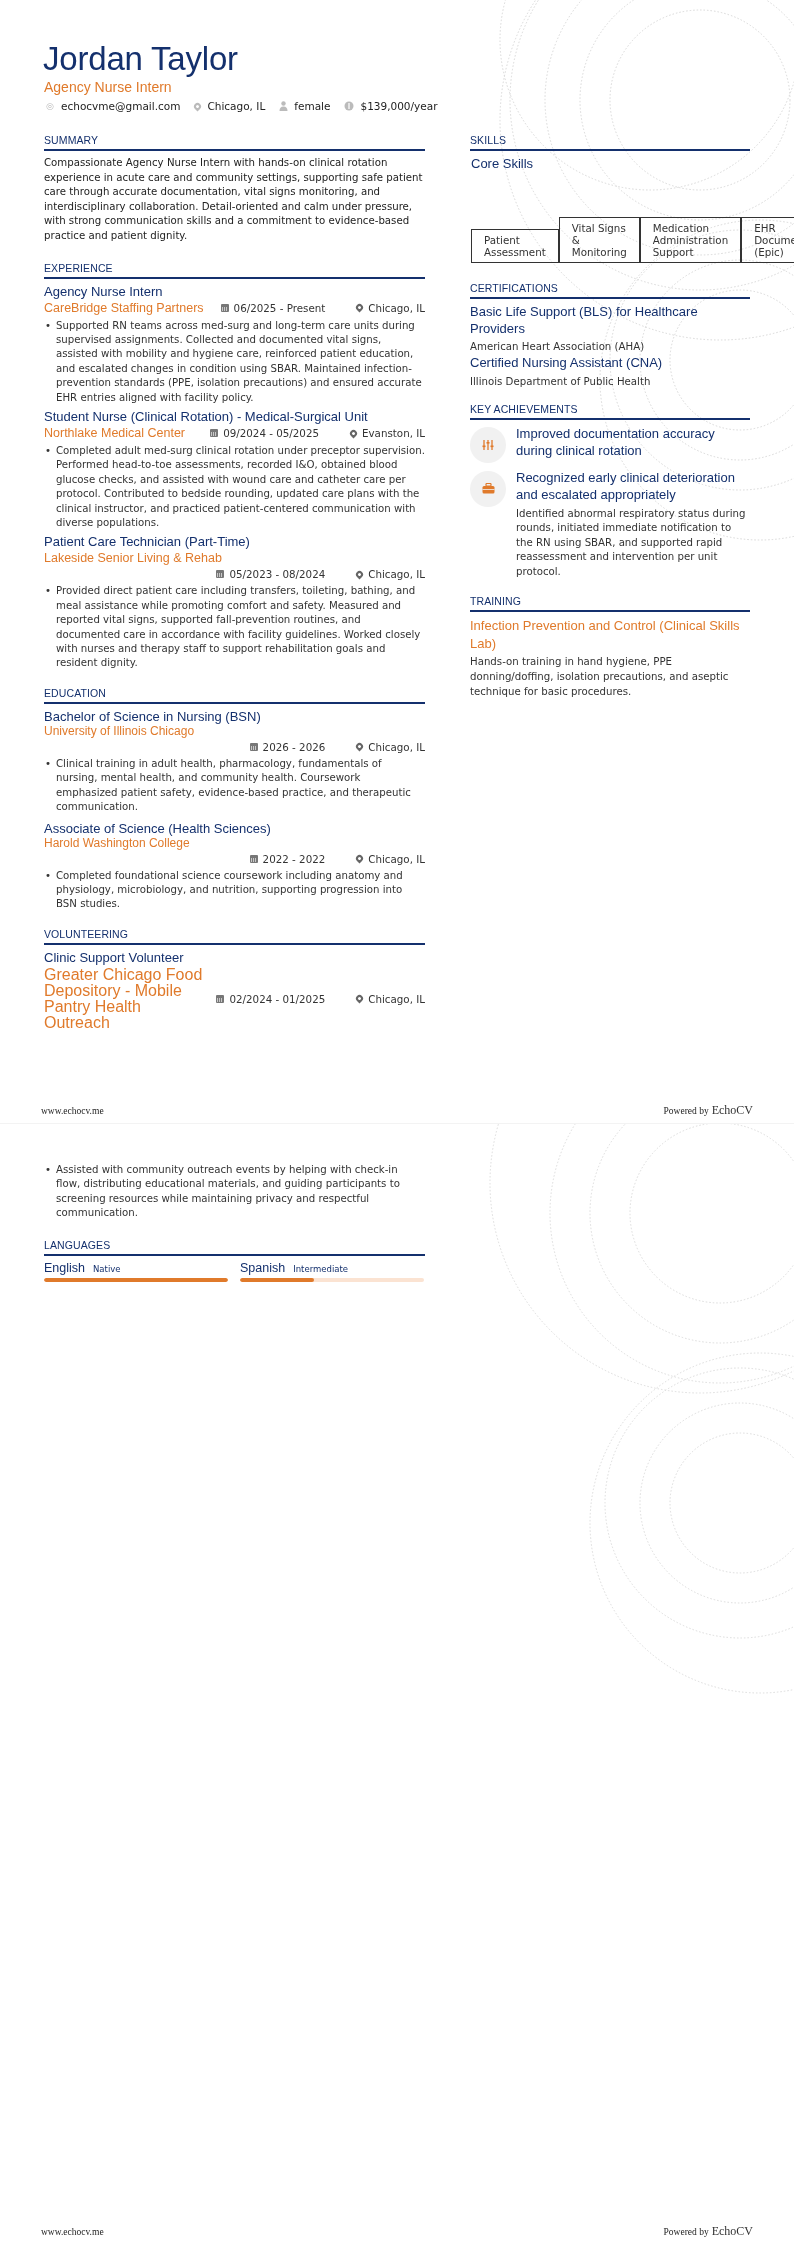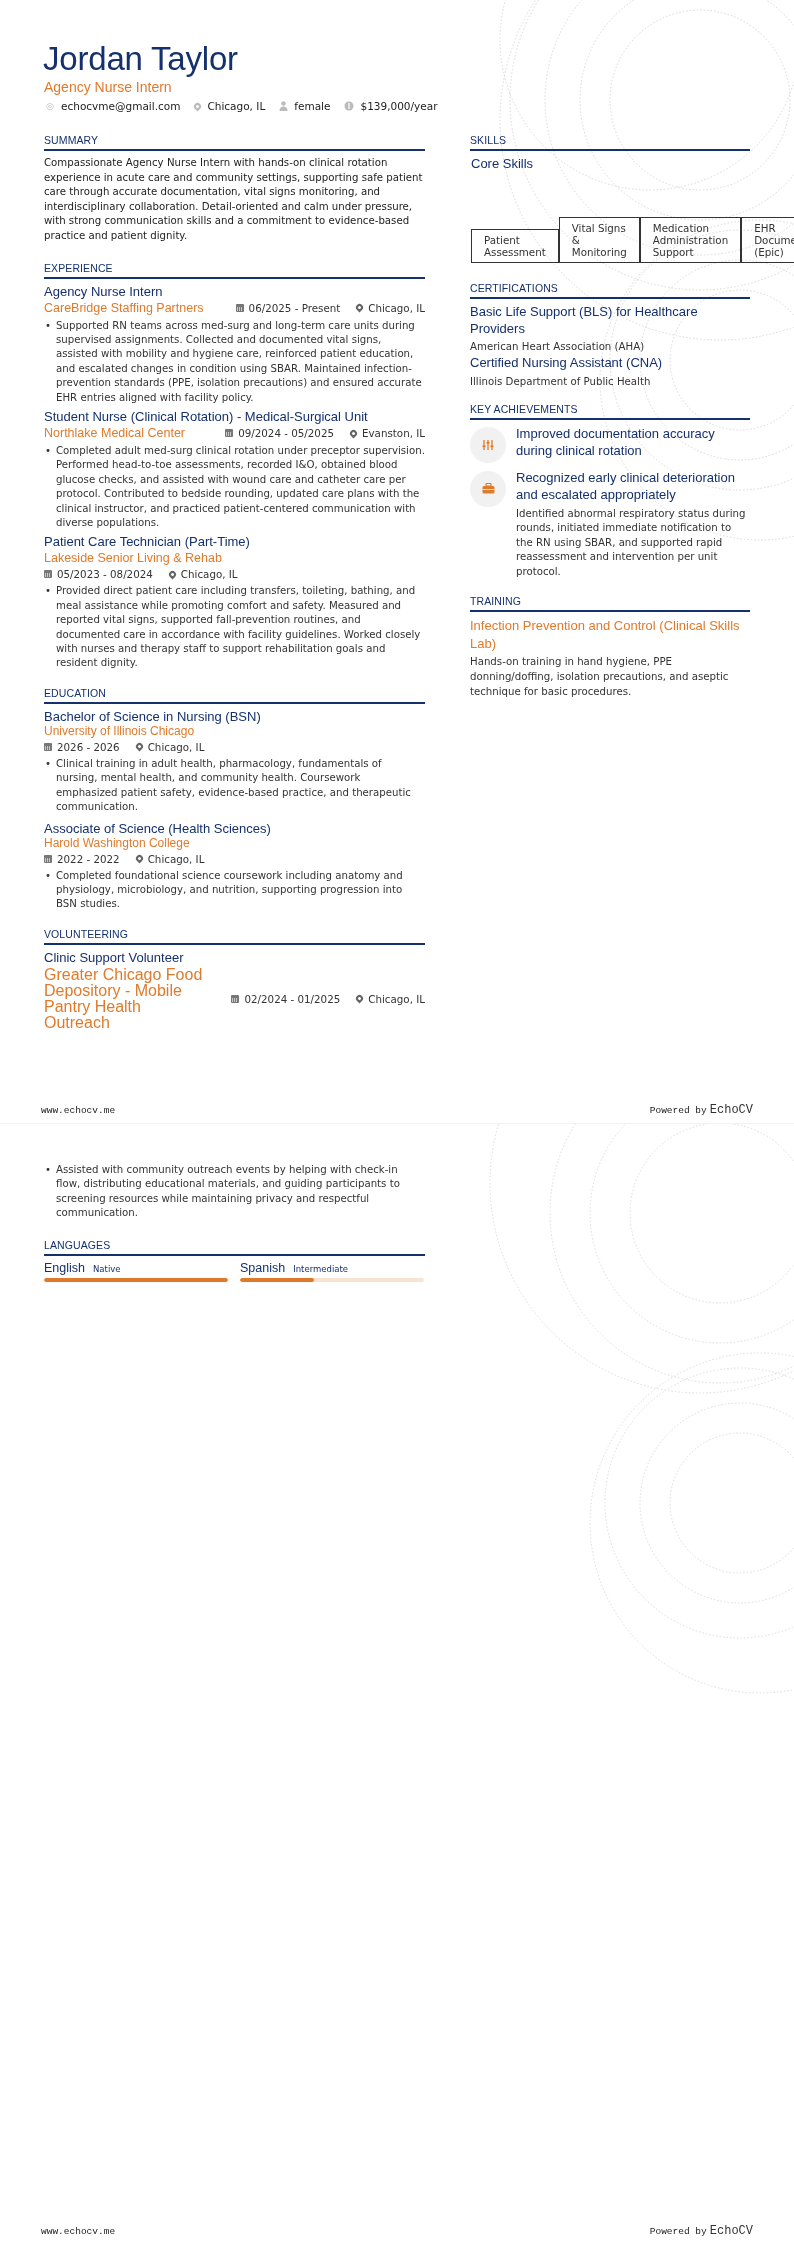--- a/index.html
+++ b/index.html
@@ -19,21 +19,21 @@
 
   .col-left { position: absolute; left: 44px; width: 381px; }
   .col-right { position: absolute; left: 470px; width: 280px; }
 
   .sec-title { font-family: "Liberation Sans", sans-serif; font-size: 10.5px; color: #14306d; letter-spacing: 0.1px; padding-bottom: 3px; border-bottom: 2px solid #14306d; margin-bottom: 5px; }
   .text { font-size: 10.2px; line-height: 14.6px; color: #222; }
 
   .job-title { font-family: "Liberation Sans", sans-serif; font-size: 13px; color: #14306d; margin-top: 4px; }
   .org { font-family: "Liberation Sans", sans-serif; font-size: 12.5px; color: #e07a2b; }
   .meta-row { display: flex; align-items: center; justify-content: space-between; margin-top: 2px; }
-  .meta { display: flex; gap: 16px; font-size: 10.3px; color: #333; align-items: center; }
+  .meta { display: flex; gap: 31px; font-size: 10.3px; color: #333; align-items: center; justify-content: flex-end; }
   .meta span.item { display: inline-flex; align-items: center; gap: 5px; }
   .cal { display: inline-block; width: 8px; height: 8px; background: #777; border-radius: 1px; position: relative; }
   .cal::before { content: ""; position: absolute; left: 1px; right: 1px; top: 3px; bottom: 1px; background: repeating-linear-gradient(90deg, #fff 0 1px, transparent 1px 2px); opacity: 0.6; }
   .pin { display: inline-block; width: 7px; height: 7px; background: #666; border-radius: 50% 50% 50% 0; transform: rotate(-45deg); position: relative; }
   .pin::after { content: ""; position: absolute; left: 2px; top: 2px; width: 3px; height: 3px; border-radius: 50%; background: #fff; }
   .bullets { list-style: none; margin-top: 4px; }
   .bullets li { position: relative; padding-left: 12px; font-size: 10.2px; line-height: 14.4px; color: #333; }
   .bullets li::before { content: "•"; position: absolute; left: 1px; top: 0; color: #333; }
 
   .skill-group { font-family: "Liberation Sans", sans-serif; font-size: 13px; color: #14306d; margin: 2px 0 6px 1px; }
@@ -44,21 +44,21 @@
   .cert-issuer { font-size: 10.2px; color: #333; margin-top: 4px; margin-bottom: 3px; }
 
   .ach { display: flex; gap: 10px; margin-top: 4px; }
   .ach-ic { flex: none; width: 36px; height: 36px; border-radius: 50%; background: #f1f1f1; display: flex; align-items: center; justify-content: center; color: #e07a2b; margin-top: 2px; }
   .ach-title { font-family: "Liberation Sans", sans-serif; font-size: 13px; color: #14306d; line-height: 17px; }
   .ach-desc { font-size: 10.2px; line-height: 14.6px; color: #333; margin-top: 4px; }
 
   .tr-title { font-family: "Liberation Sans", sans-serif; font-size: 13px; color: #e07a2b; line-height: 18px; margin-top: 2px; }
   .tr-desc { font-size: 10.2px; line-height: 14.6px; color: #333; margin-top: 2px; margin-bottom: 4px; }
 
-  .footer { position: absolute; left: 41px; right: 41px; display: flex; justify-content: space-between; align-items: baseline; font-family: Liberation Mono, monospace; font-size: 9.5px; color: #222; }
+  .footer { position: absolute; left: 41px; right: 41px; display: flex; justify-content: space-between; align-items: baseline; font-family: Liberation Serif, serif; font-size: 9.5px; color: #222; }
   .footer .brand { font-size: 12px; color: #333; margin-left: 3px; }
 
   .lang-row { display: flex; gap: 12px; margin-top: 2px; }
   .lang { width: 184px; }
   .lang-head { display: flex; align-items: baseline; gap: 8px; }
   .lang-name { font-family: "Liberation Sans", sans-serif; font-size: 12.5px; color: #14306d; }
   .lang-level { font-size: 8.5px; color: #14306d; text-align: center; }
   .bar { height: 4px; background: #fbe3d2; border-radius: 2px; margin-top: 3px; position: relative; overflow: hidden; }
   .bar-fill { position: absolute; left: 0; top: 0; bottom: 0; background: #e07a2b; border-radius: 2px; }
 </style>

